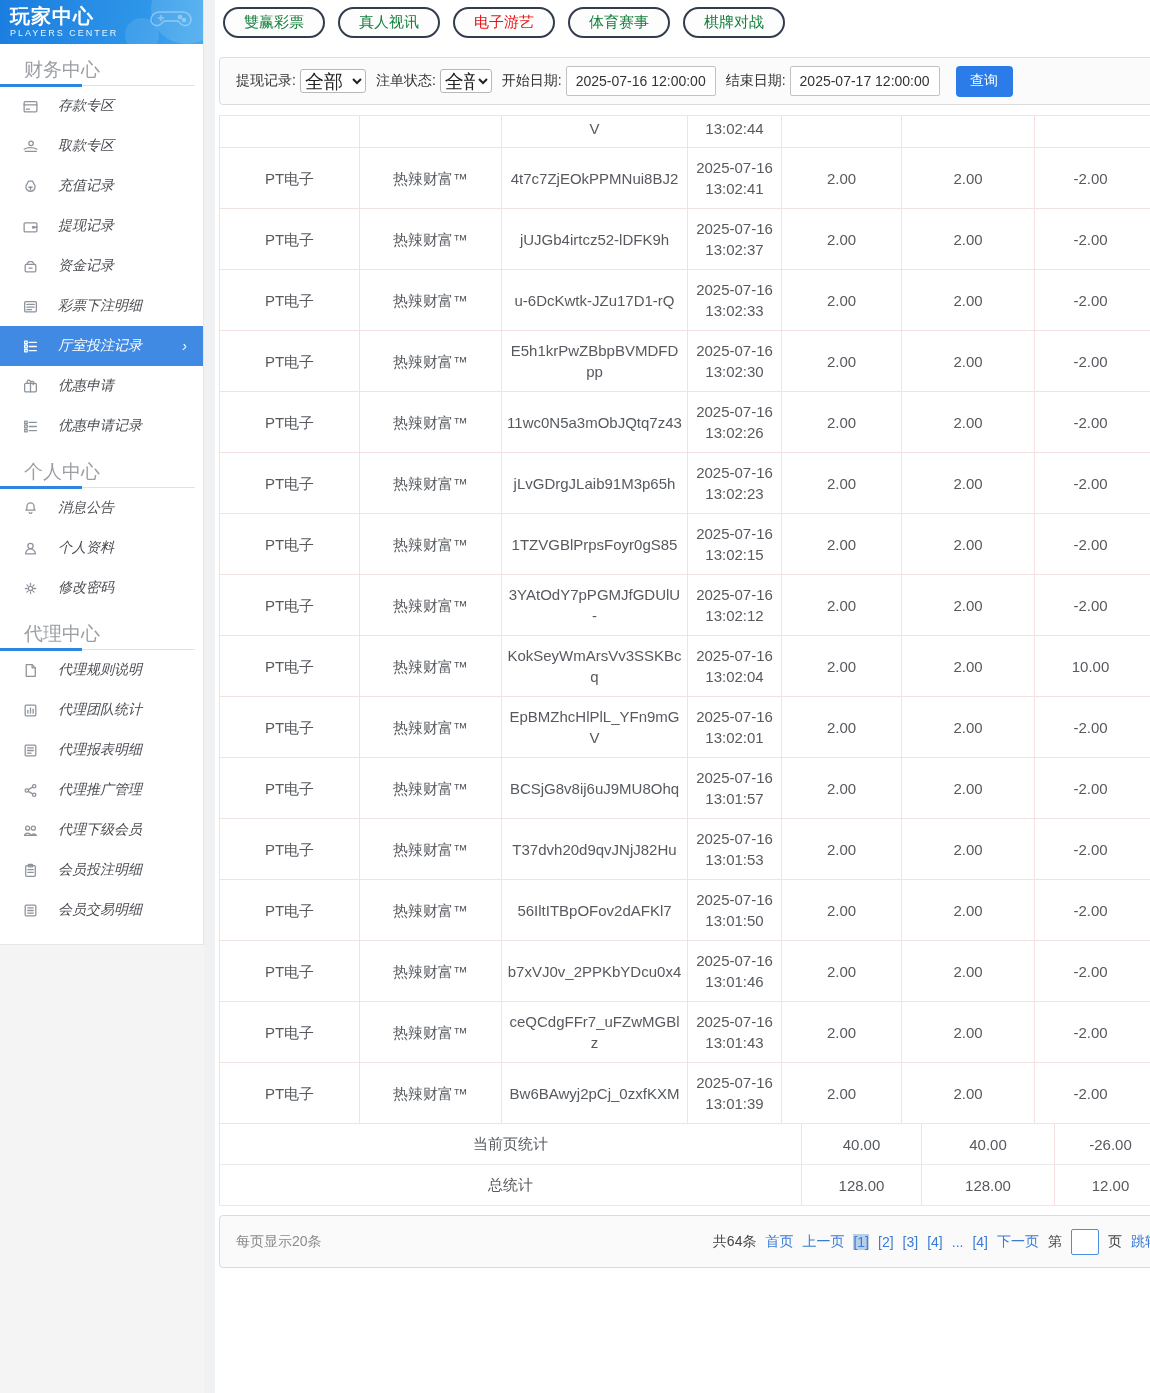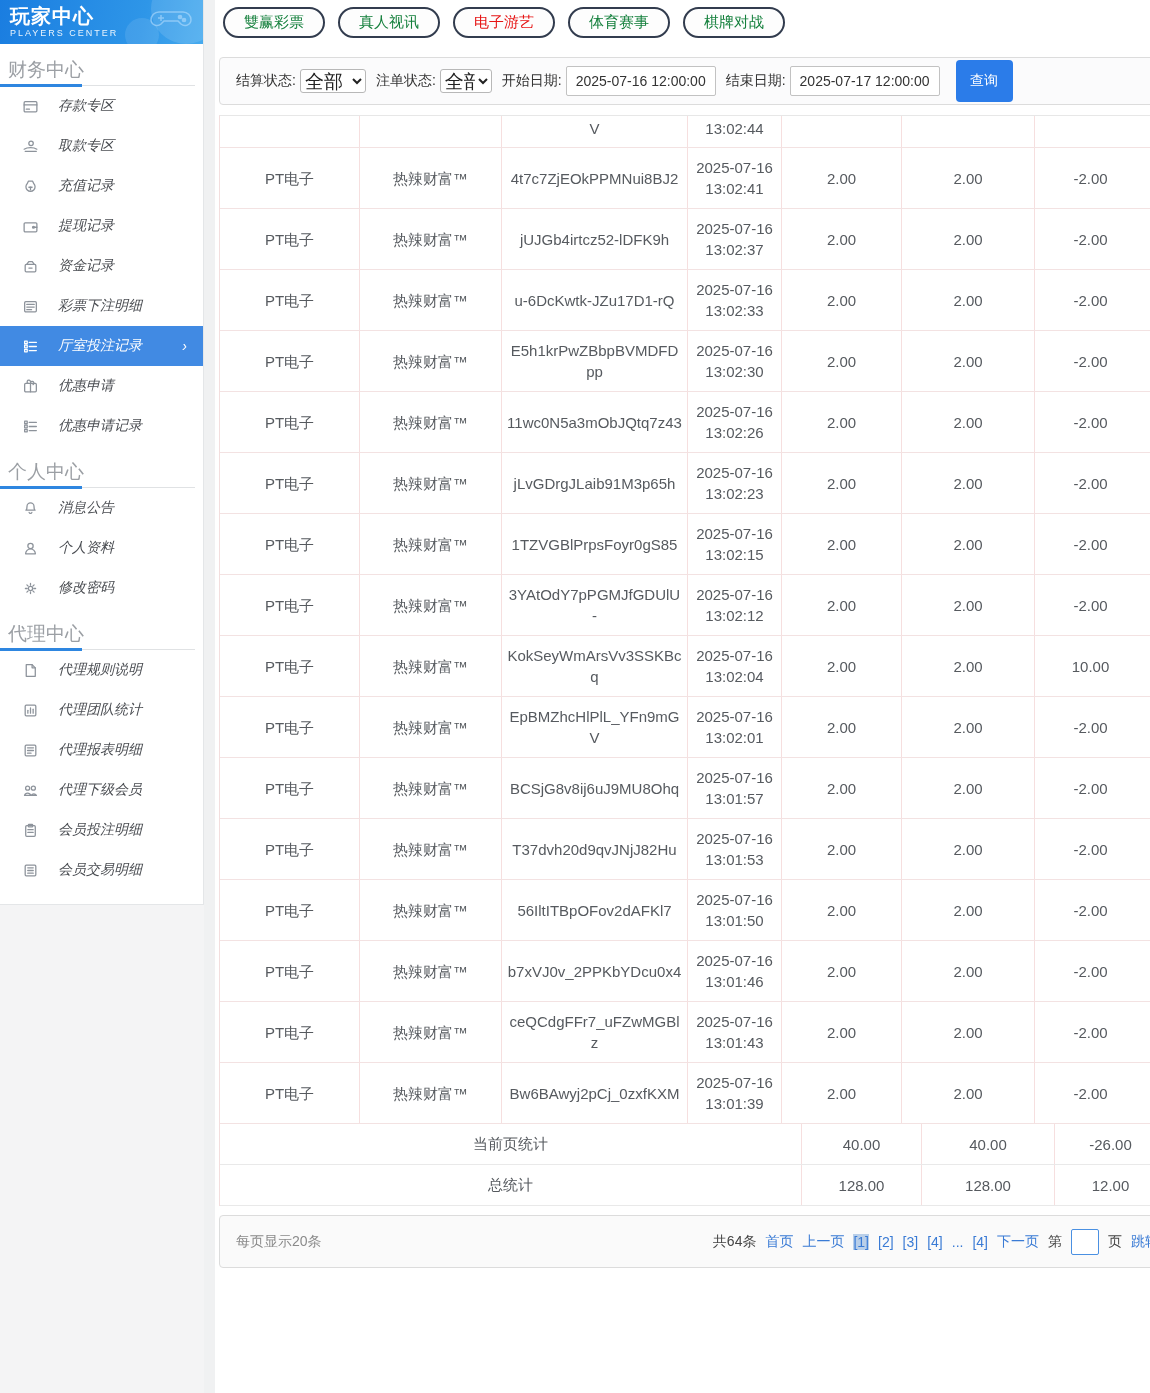--- a/index.html
+++ b/index.html
@@ -13,21 +13,21 @@
   .side-header { height:44px; background:linear-gradient(100deg,#1a7de0 0%,#2e96e8 70%,#46aaee 100%);
     position:relative; overflow:hidden; padding:5px 0 0 10px; }
   .side-header .deco1 { position:absolute; right:-18px; top:-26px; width:70px; height:70px;
     border-radius:50%; background:rgba(255,255,255,.12); }
   .side-header .deco2 { position:absolute; right:44px; top:18px; width:34px; height:34px;
     border-radius:50%; background:rgba(255,255,255,.10); }
   .side-header .pad { position:absolute; right:10px; top:4px; opacity:.55; }
   .side-title { color:#fff; font-size:20px; font-weight:bold; letter-spacing:1px; line-height:23px; }
   .side-sub { color:rgba(255,255,255,.9); font-size:9px; letter-spacing:2px; }
 
-  .side-section-title { font-size:19px; color:#9b9fa4; padding:13px 0 0 8px; height:41px; }
+  .side-section-title { font-size:19px; color:#9b9fa4; padding:13px 0 0 24px; height:41px; }
   .side-rule { position:relative; height:1px; background:#e0e2e4; margin-right:8px; }
   .side-rule::before { content:""; position:absolute; left:0; top:-1px; width:82px; height:3px; background:#2e86e0; }
 
   .side-item { height:40px; display:flex; align-items:center; padding-left:22px;
     font-size:14px; color:#4a4d52; cursor:pointer; position:relative;font-style:italic; }
   .side-item .ic { width:17px; height:17px; color:#8d939b; margin-right:19px; flex:0 0 17px; }
   .side-item.active { background:#418ae3; color:#fff; }
   .side-item.active .ic { color:#fff; }
   .side-item .arrow { position:absolute; right:16px; color:#fff; font-size:14px; }
   .ic svg { width:100%; height:100%; stroke:currentColor; fill:none;
@@ -44,21 +44,21 @@
 
   .filter-panel { margin:12px 4px 0 4px; height:48px; background:#fbfbfc; border:1px solid #dcdcdc;
     border-radius:4px; display:flex; align-items:center; padding-left:16px; font-size:14px; color:#333; }
   .filter-panel label { margin-right:4px; }
   .filter-panel select { height:24px; border:1px solid #b8b8b8; border-radius:3px; background:#fff;
     font-size:19px; color:#222; margin-right:10px; font-family:inherit; }
   .sel-settle { width:66px; }
   .sel-order { width:52px; }
   .filter-panel input.date { height:30px; width:150px; border:1px solid #c2c2c2; border-radius:2px;
     font-size:14px; color:#333; text-align:center; margin-right:10px; font-family:inherit; }
-  .btn-query { height:42px; width:57px; background:#2b7ce9; border:none; border-radius:4px;
+  .btn-query { height:31px; width:57px; background:#2b7ce9; border:none; border-radius:4px;
     color:#fff; font-size:14px; cursor:pointer; margin-left:6px; font-family:inherit; }
 
   
   .table-wrap { margin:10px 0 0 4px; border-top:1px solid #e7e7e7; border-left:1px solid #f3dede; }
   .trow { display:grid; grid-template-columns:140px 142px 186px 94px 120px 133px 111px;
     border-bottom:1px solid #f3e2e2; color:#565a5f; font-size:15px; }
   .trow .cell { border-right:1px solid #f6dfdf; display:flex; flex-direction:column;
     align-items:center; justify-content:center; text-align:center; padding:6px 5px; line-height:21px; }
   .trow .cell:last-child { border-right:none; }
   .trow .cell.id { word-break:break-all; }
@@ -230,20 +230,30 @@
             <span class="ic"><svg viewBox="0 0 16 16">
                 <rect x="3" y="3" width="10" height="10" rx="1"></rect>
                 <line x1="5.2" y1="5.5" x2="10.8" y2="5.5"></line>
                 <line x1="5.2" y1="8" x2="10.8" y2="8"></line>
                 <line x1="5.2" y1="10.5" x2="8.5" y2="10.5"></line>
               </svg></span>
             <span>代理报表明细</span>
           </div>
           <div class="side-item">
             <span class="ic"><svg viewBox="0 0 16 16">
+                <circle cx="11.5" cy="4" r="1.6"></circle>
+                <circle cx="4.5" cy="8" r="1.6"></circle>
+                <circle cx="11.5" cy="12" r="1.6"></circle>
+                <line x1="6" y1="7.2" x2="10" y2="4.8"></line>
+                <line x1="6" y1="8.8" x2="10" y2="11.2"></line>
+              </svg></span>
+            <span>代理推广管理</span>
+          </div>
+          <div class="side-item">
+            <span class="ic"><svg viewBox="0 0 16 16">
                 <circle cx="5.3" cy="5.8" r="1.9"></circle>
                 <circle cx="10.7" cy="5.8" r="1.9"></circle>
                 <path d="M2.4 12.6 a3 3 0 0 1 5.8 0 z"></path>
                 <path d="M8.6 12.6 a3 3 0 0 1 5 0 z"></path>
               </svg></span>
             <span>代理下级会员</span>
           </div>
           <div class="side-item">
             <span class="ic"><svg viewBox="0 0 16 16">
                 <rect x="3.5" y="3.5" width="9" height="10" rx="1"></rect>
@@ -272,21 +282,21 @@
 
     <div class="tabbar" id="tabbar">
         <button class="tab-pill">雙赢彩票</button>
         <button class="tab-pill">真人视讯</button>
         <button class="tab-pill active">电子游艺</button>
         <button class="tab-pill">体育赛事</button>
         <button class="tab-pill">棋牌对战</button>
       </div>
 
     <div class="filter-panel">
-      <label>结算状态:</label>
+      <label>提现记录:</label>
       <select class="sel-settle" id="sel-settle"><option>全部</option></select>
       <label>注单状态:</label>
       <select class="sel-order" id="sel-order"><option>全部</option></select>
       <label>开始日期:</label>
       <input class="date" type="text" value="2025-07-16 12:00:00" style="">
       <label>结束日期:</label>
       <input class="date" type="text" value="2025-07-17 12:00:00" style="">
       <button class="btn-query">查询</button>
     </div>
 

